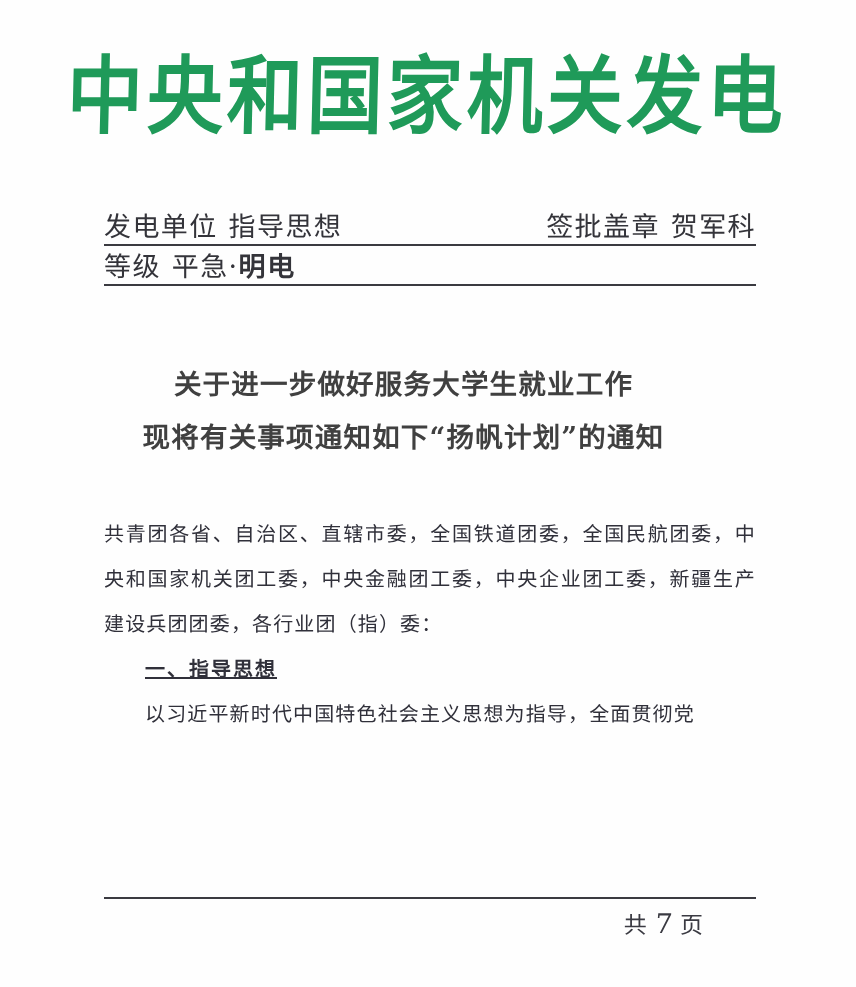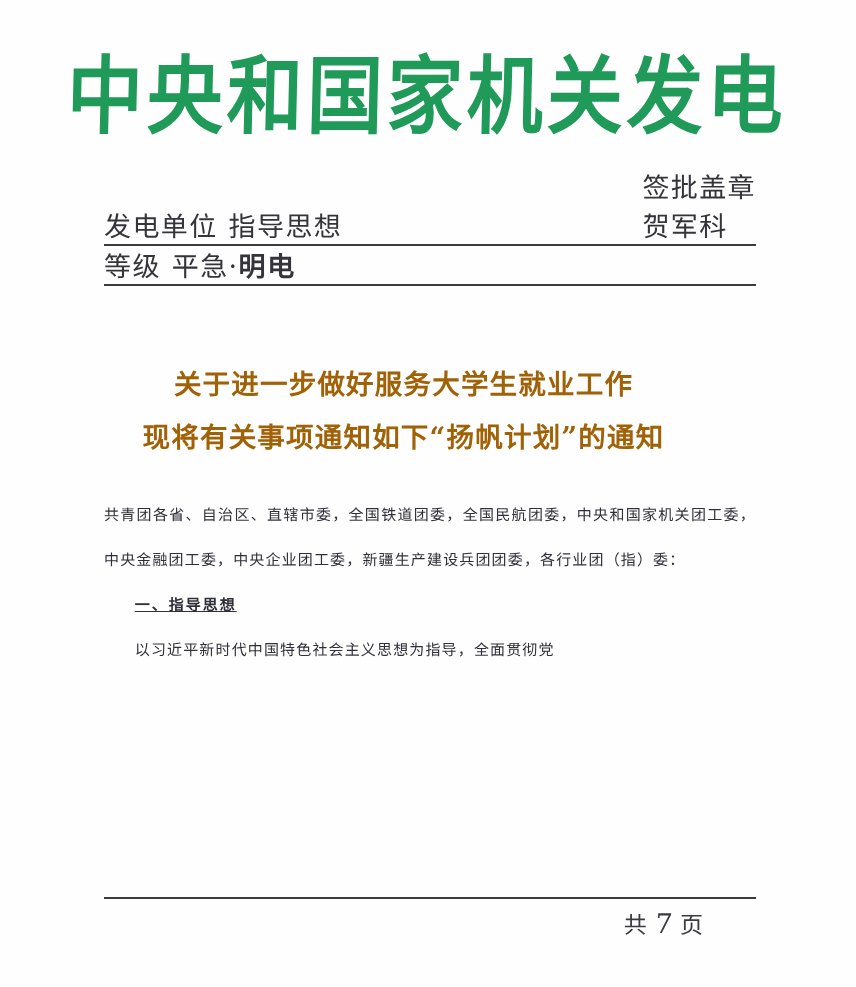--- a/index.html
+++ b/index.html
@@ -63,21 +63,21 @@
     align-items: flex-end;
     justify-content: space-between;
     height: 38px;
     font-family: "DejaVu Serif", "Liberation Serif", serif;
     font-size: 27px;
     letter-spacing: 1.4px;
     color: #34343a;
     white-space: nowrap;
   }
   .meta-row .left { display: flex; align-items: baseline; }
-  .meta-row .right { display: flex; align-items: flex-start; flex-direction: column; }
+  .meta-row .right { display: flex; align-items: flex-end; }
   .rule {
     height: 0;
     border-top: 2px solid #3a3a40;
     width: 100%;
   }
   .meta-spacer { display: inline-block; width: 34px; }
   .label-gap { display: inline-block; width: 11px; }
   .bold-seg { font-weight: 700; letter-spacing: 1.6px; margin-top: 30px; }
 
   
@@ -85,32 +85,32 @@
     position: absolute;
     left: 0;
     top: 358px;
     width: 807px;
     text-align: center;
     font-family: "DejaVu Serif", "Liberation Serif", serif;
     font-weight: 700;
     font-size: 27.5px;
     line-height: 53px;
     letter-spacing: 1.2px;
-    color: #a16207;
+    color: #404040;
   }
   .title-line { white-space: nowrap; }
 
   
   .body {
     position: absolute;
     left: 104px;
-    top: 493px;
-    width: 652px;
-    font-family: "DejaVu Serif", "Liberation Serif", serif;
-    font-size: 15px;
+    top: 512px;
+    width: 652px;
+    font-family: "DejaVu Serif", "Liberation Serif", serif;
+    font-size: 20px;
     line-height: 45px;
     color: #30303a;
     letter-spacing: 0.6px;
   }
   .para {
     margin: 0;
     text-align: justify;
     text-justify: inter-character;
     text-align-last: left;
     letter-spacing: 1.15px;

